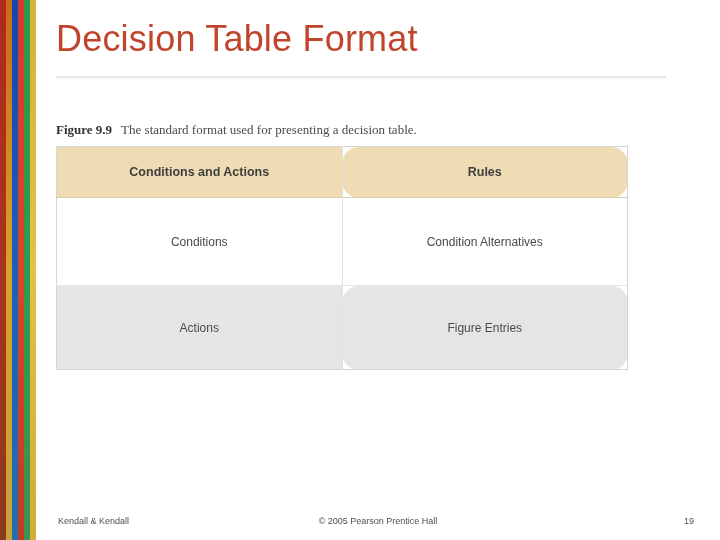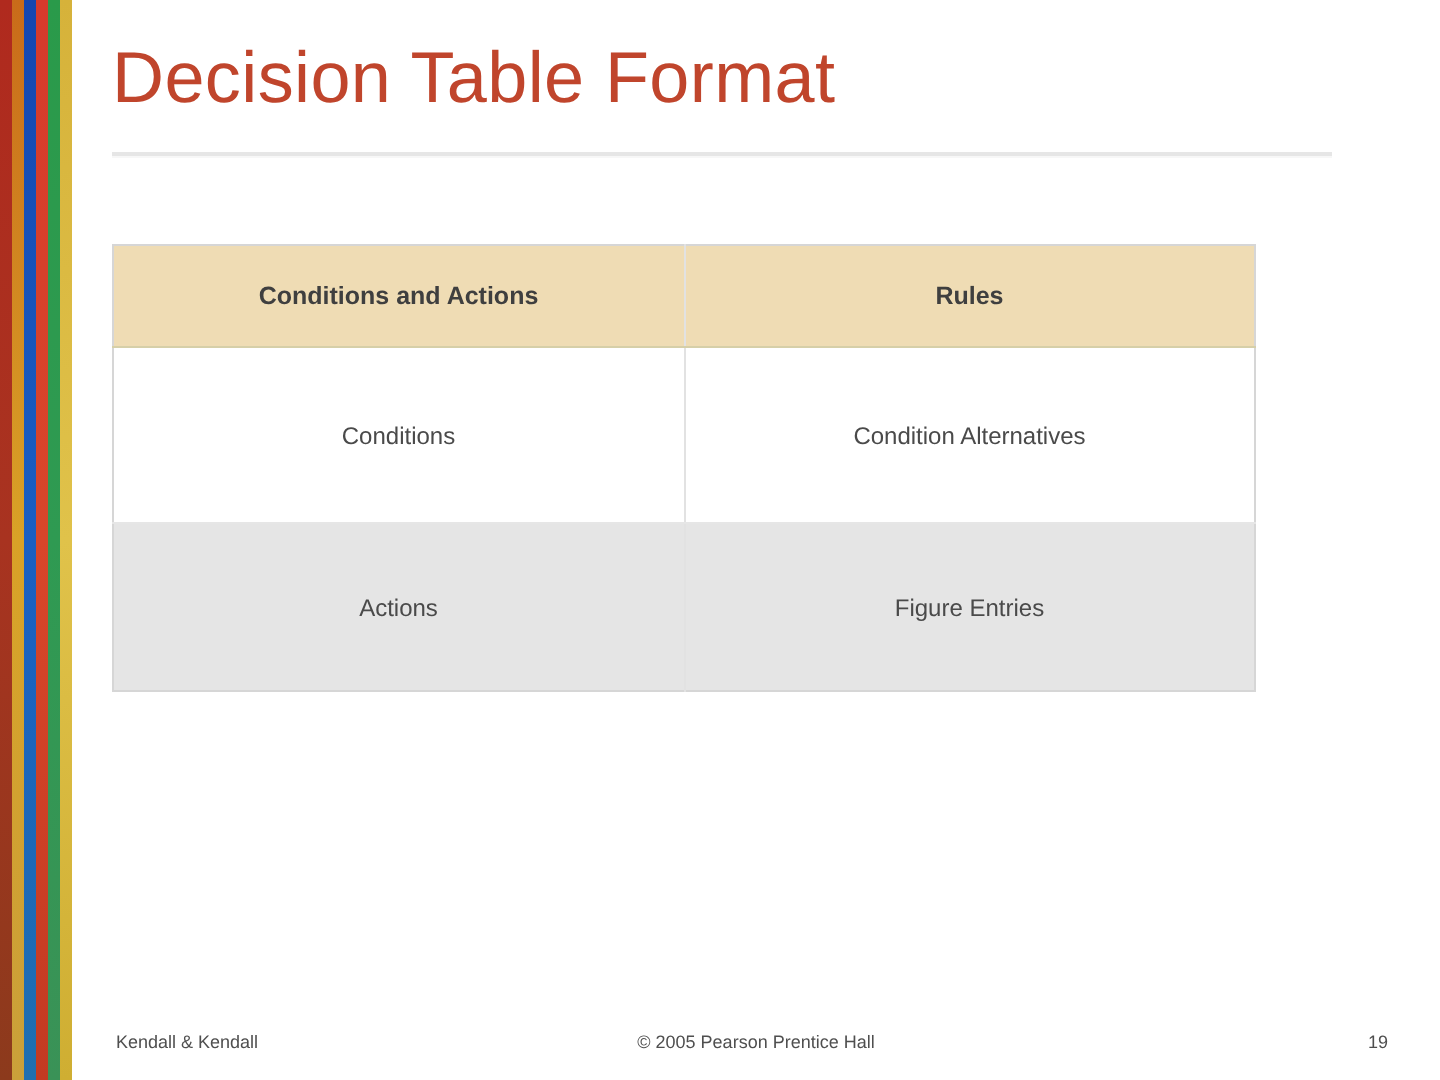--- a/index.html
+++ b/index.html
@@ -91,21 +91,21 @@
   .row-cond td {
     background: #fff;
     height: 88px;
     border-bottom: 1px solid #e6e6e6;
   }
   .row-act td {
     background: #e5e5e5;
     height: 84px;
   }
   .col-left { width: 50%; }
-  .col-right { width: 50%; }
+  .col-right { width: 50%; border-radius: 17px; }
 
   .footer {
     position: absolute;
     left: 58px;
     bottom: 14px;
     width: 640px;
     font-size: 9px;
     color: #4f4f4f;
     display: flex;
     align-items: center;
@@ -134,20 +134,24 @@
   <div class="stripe s4"></div>
   <div class="stripe s5"></div>
   <div class="stripe s6"></div>
 </div>
 
 <div class="content">
   <h1 class="title">Decision Table Format</h1>
   <div class="title-rule"></div>
 
   <div class="figure-wrap">
+    <div class="fig-caption">
+      <span class="fignum">Figure 9.9</span>
+      <span>The standard format used for presenting a decision table.</span>
+    </div>
     <table class="dtable">
       <tbody>
           <tr class="hrow">
         <th class="col-left">Conditions and Actions</th>
         <th class="col-right">Rules</th>
       </tr>
       <tr class="row-cond">
         <td class="col-left">Conditions</td>
         <td class="col-right">Condition Alternatives</td>
       </tr>

